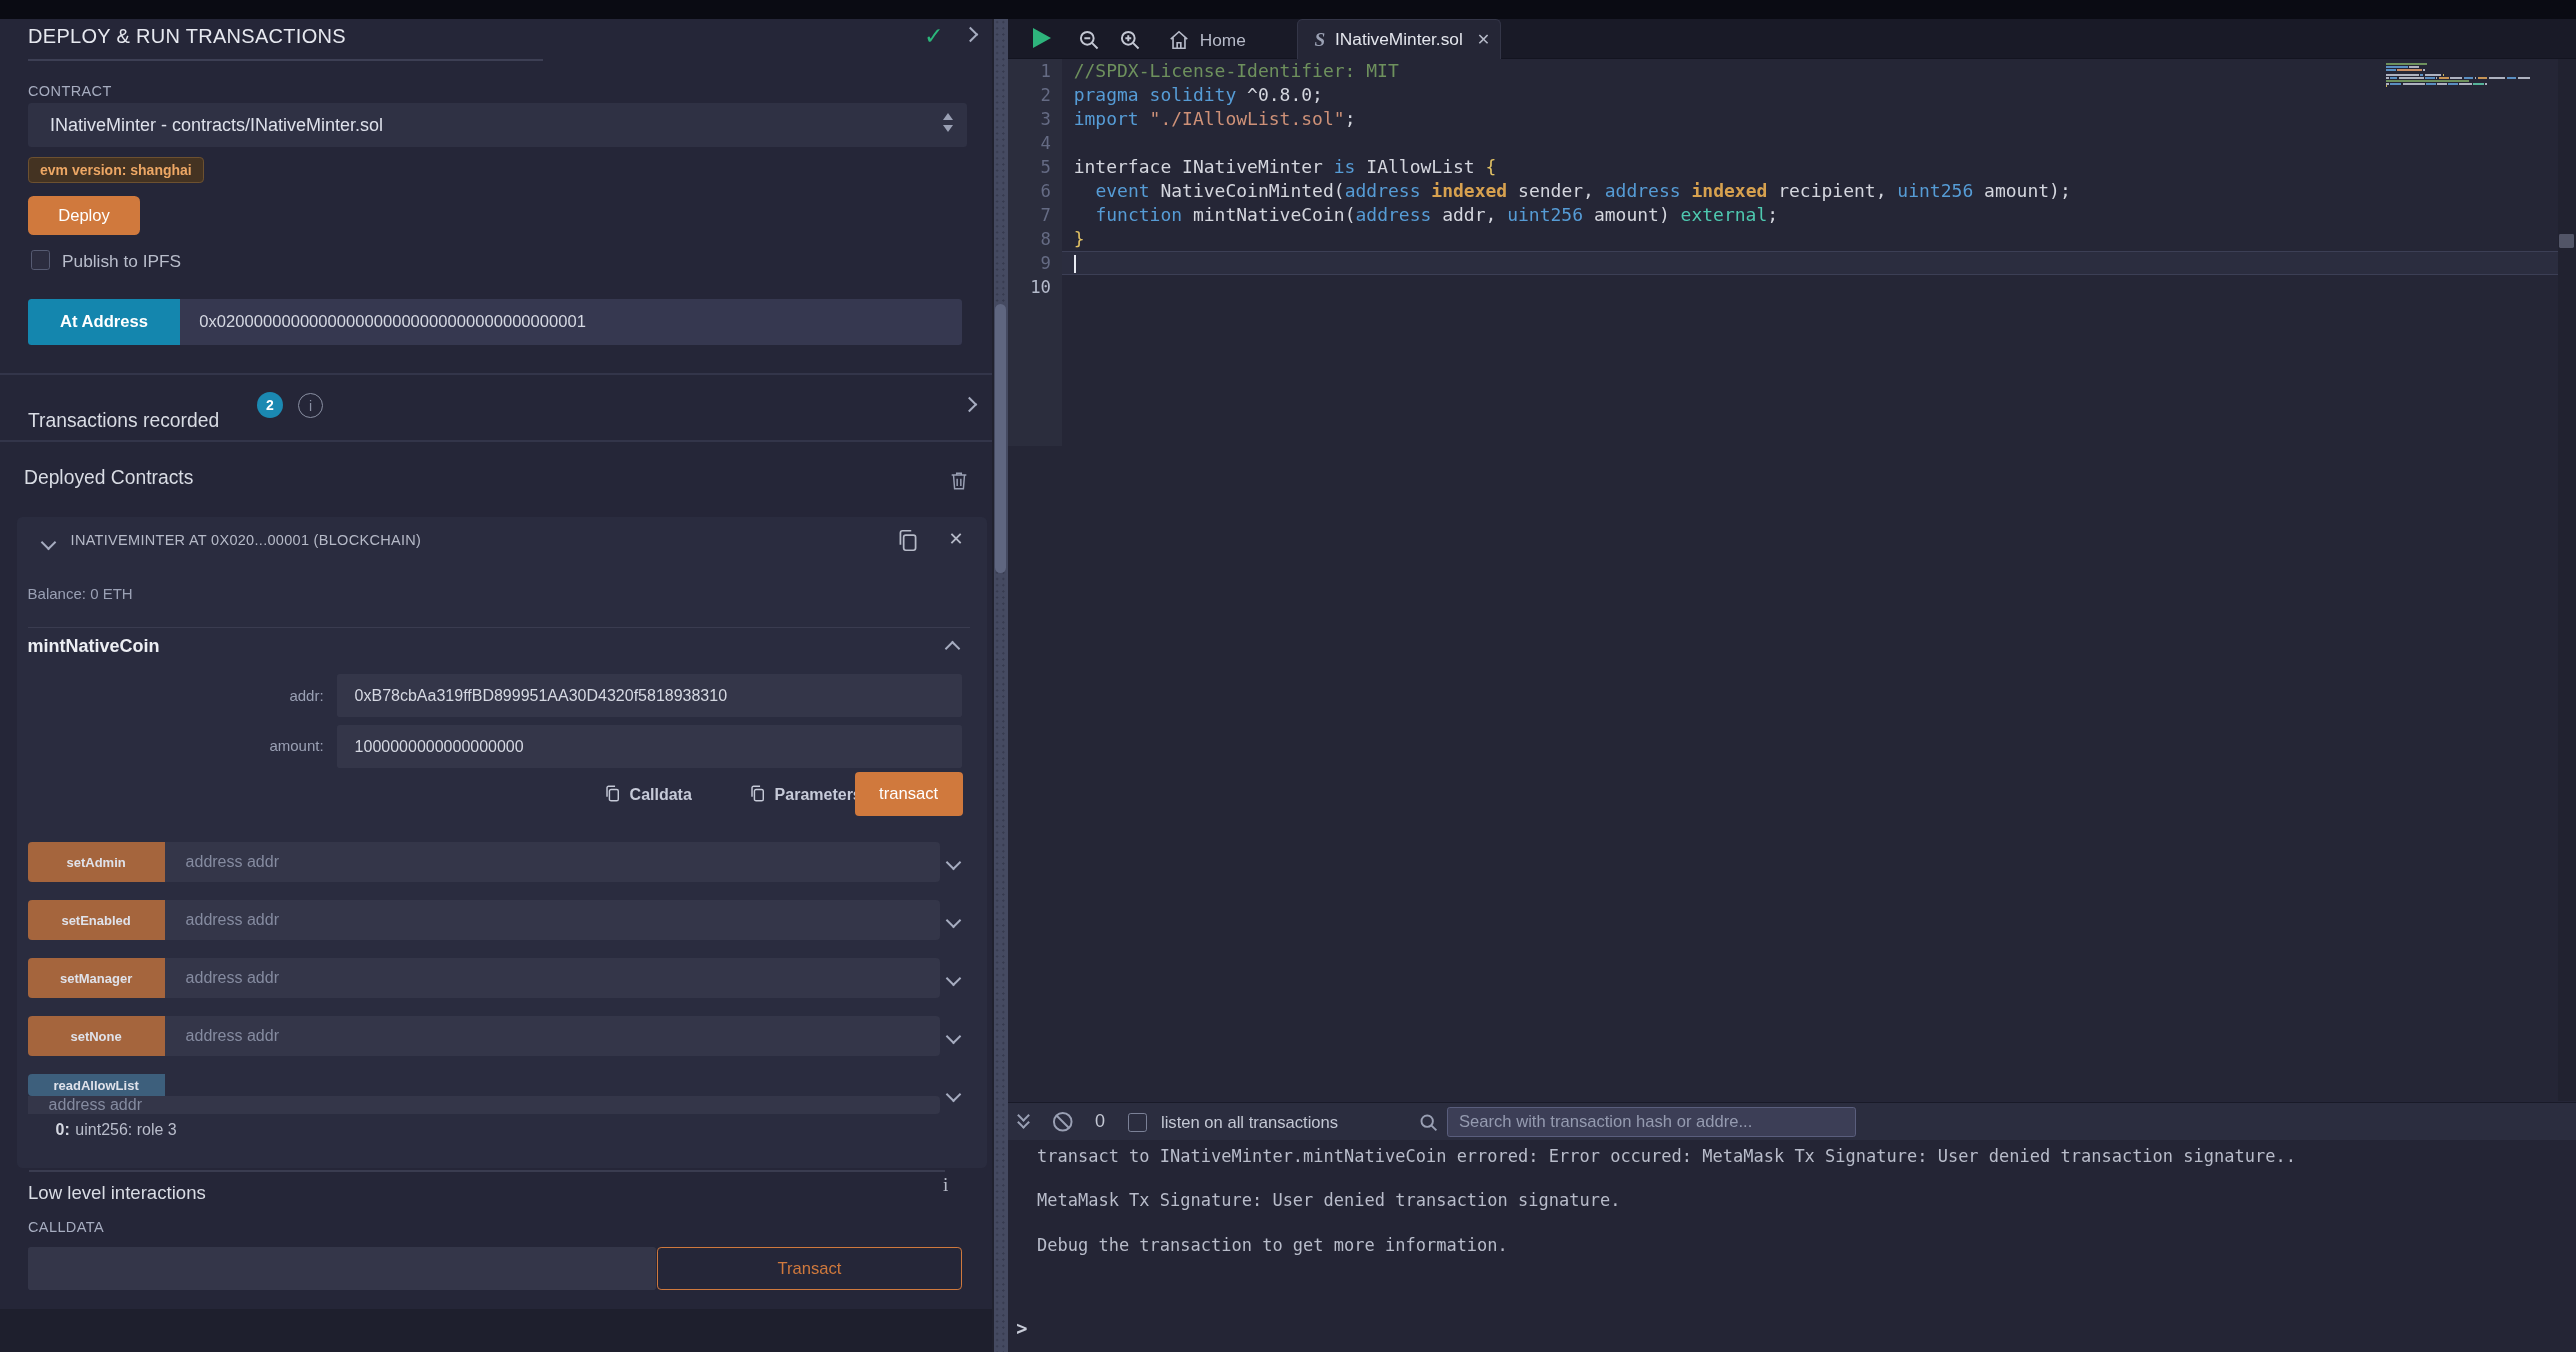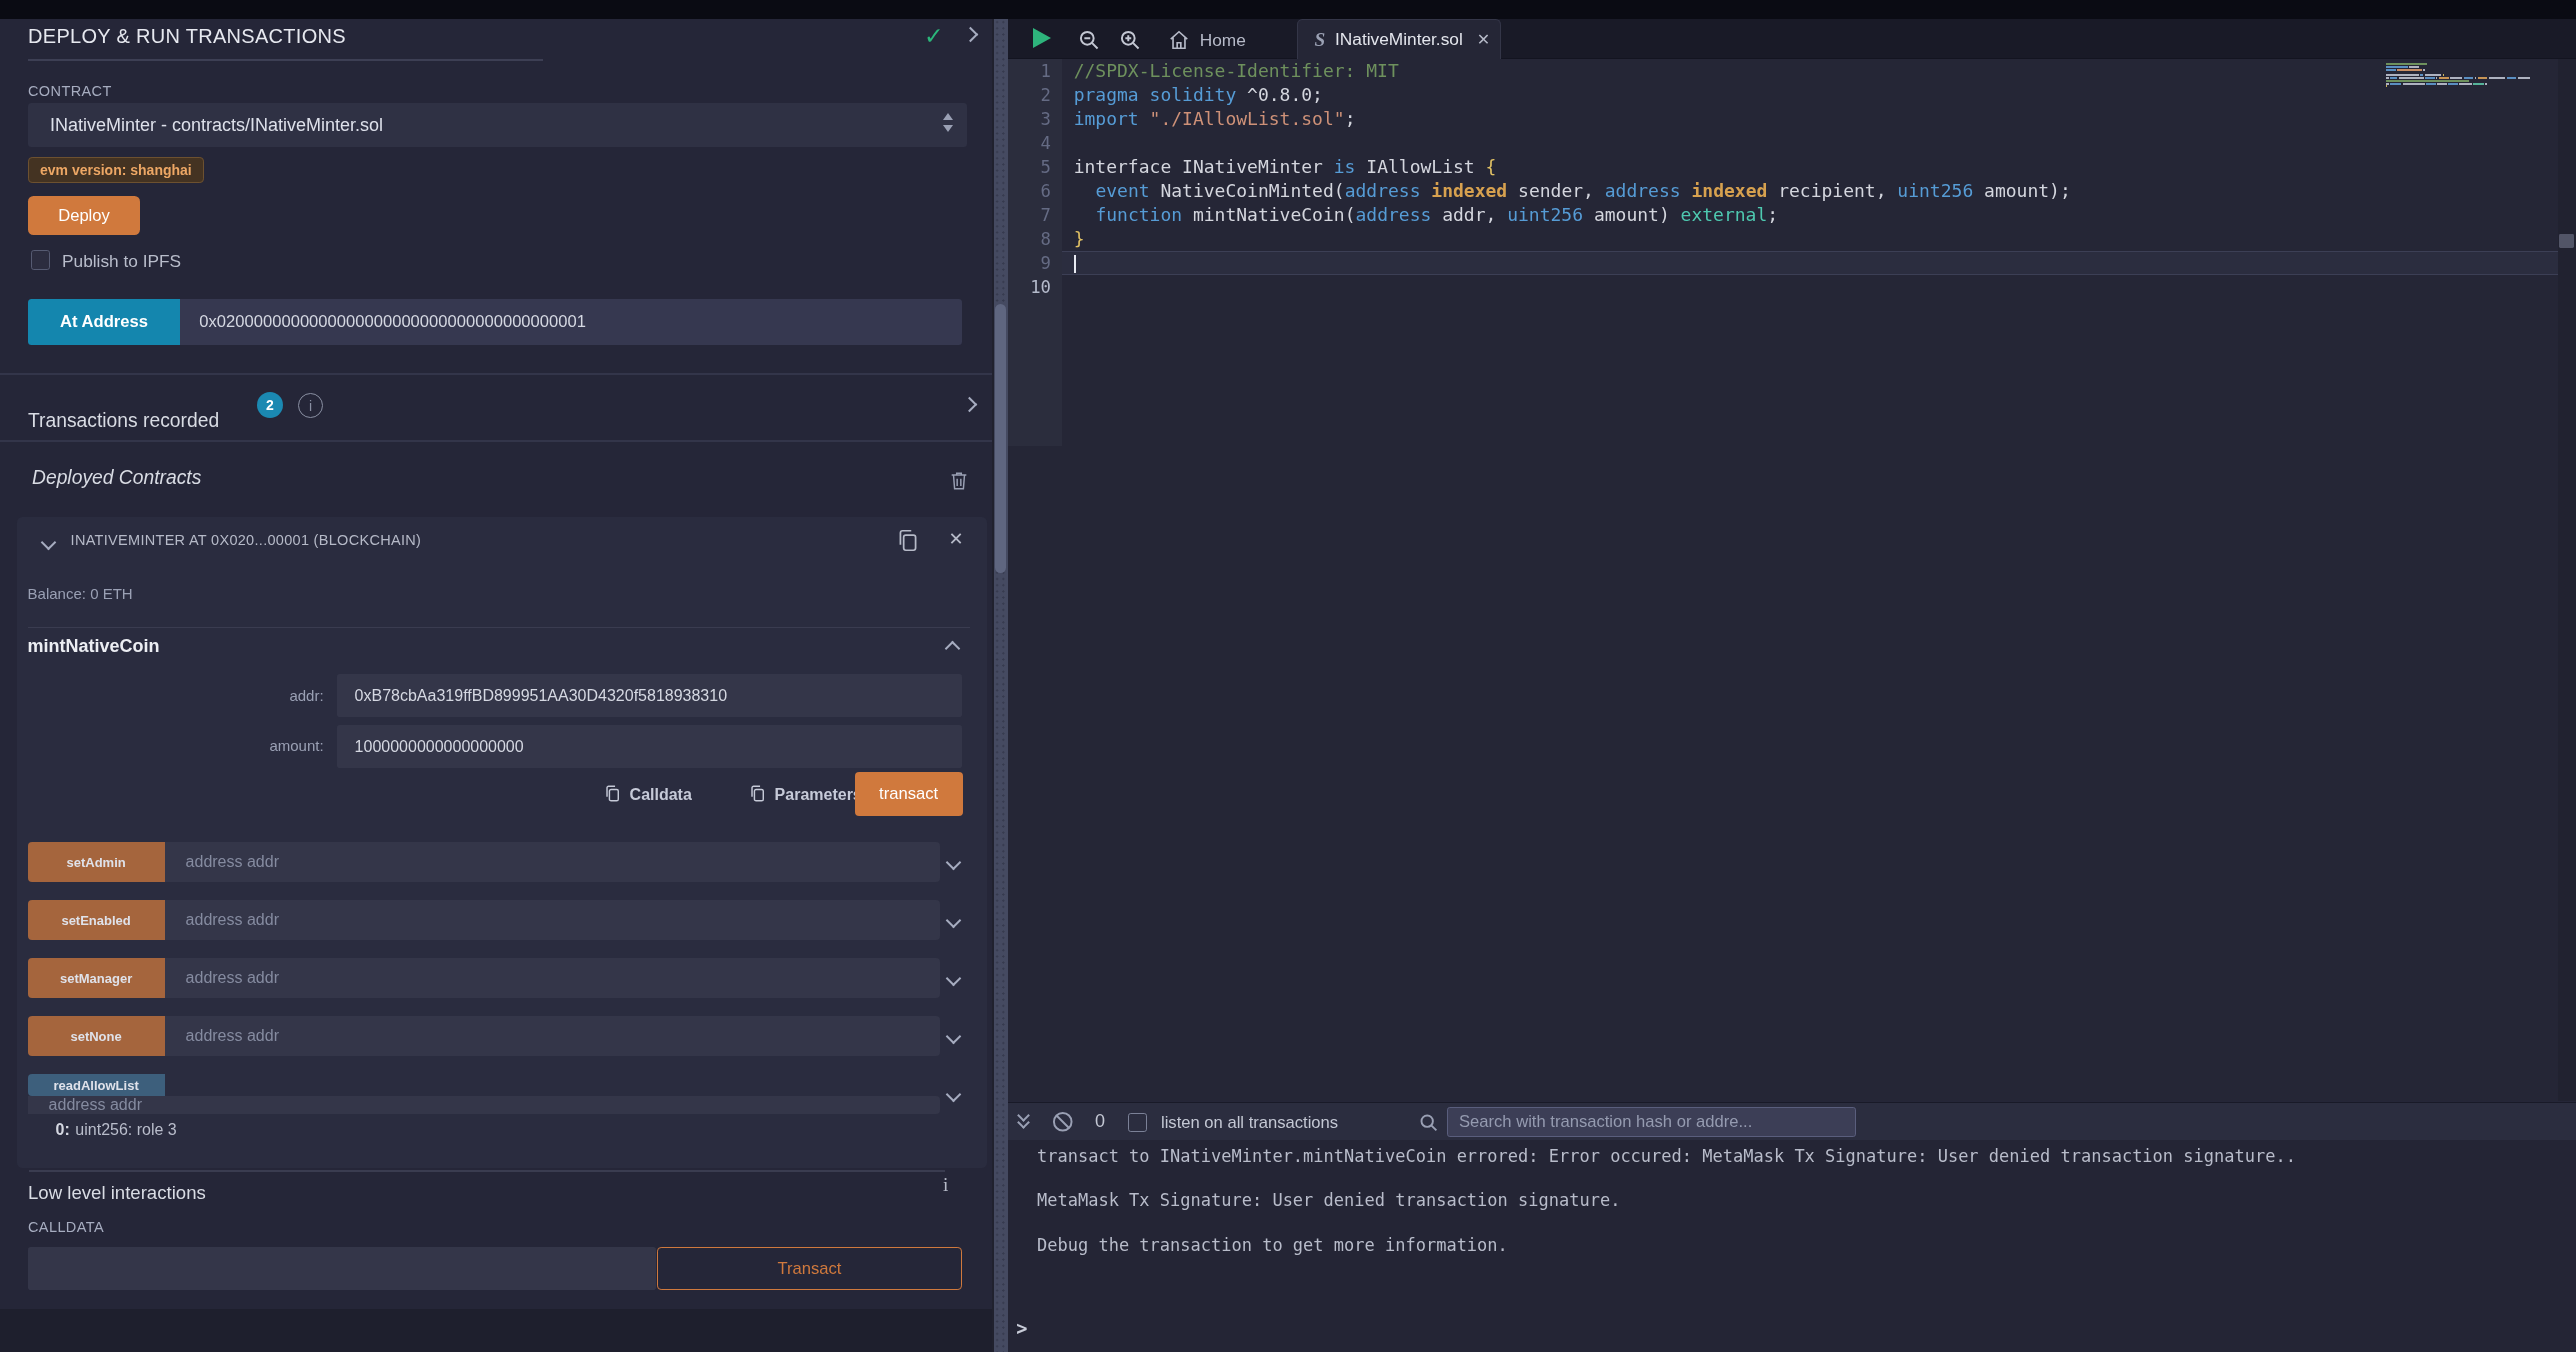--- a/index.html
+++ b/index.html
@@ -36,21 +36,21 @@
   .ataddr { position:absolute; left:28px; top:280px; width:934px; height:46px; border-radius:3.5px; overflow:hidden; display:flex; }
   .ataddr-btn { width:152px; height:100%; background:#1486ae; border:none; font-family:inherit; font-size:16.6px; font-weight:bold; color:#fff; cursor:pointer; }
   .ataddr-input { flex:1; background:#363850; border:none; outline:none; color:#d5d8e2; font-family:inherit; font-size:16.6px; padding-left:19.3px; }
   .sec-div { position:absolute; left:0; width:992px; height:1.4px; background:#33354a; }
   .d1 { top:354px; } .d2 { top:421px; }
   .sec-title { font-size:19.3px; color:#d9dce4; }
   .tx-title { position:absolute; left:28px; top:367px;margin-top:24px; }
   .count-badge { position:absolute; left:257px; top:373px; width:26px; height:26px; border-radius:50%; background:#1b89b2; color:#fff; font-size:14px; font-weight:bold; display:flex; align-items:center; justify-content:center; }
   .info-circ { position:absolute; left:298px; top:374px; width:25px; height:25px; border:1.7px solid #8a90a3; border-radius:50%; color:#8a90a3; font-size:14px; display:flex; align-items:center; justify-content:center; cursor:pointer; }
   .tx-chev { left:964px; top:380px; }
-  .dc-title { position:absolute; left:32px; top:448px;font-style:italic; }
+  .dc-title { position:absolute; left:24px; top:448px; }
   .trash { position:absolute; left:948px; top:449px; width:22px; height:25px; cursor:pointer; }
 
   
   .card { position:absolute; left:16.6px; top:498px; width:970px; height:651px; background:#2a2c3f; border-radius:5.5px; }
   .card-chev { left:26px; top:19.3px; border-color:#a6acc0; }
   .card-title { position:absolute; left:54px; top:15px; font-size:14.5px; letter-spacing:0.3px; color:#b6bac8; }
   .card-copy { position:absolute; left:878px; top:8.3px; width:26px; height:29px; cursor:pointer; }
   .card-close { position:absolute; left:932px; top:11px; font-size:18px; color:#b6bac8; cursor:pointer; }
   .balance { position:absolute; left:11px; top:68px; font-size:15px; color:#9aa0b4; }
   .fn-divider { position:absolute; left:11px; top:110px; width:942px; height:0.7px; background:#3a3c50; }

